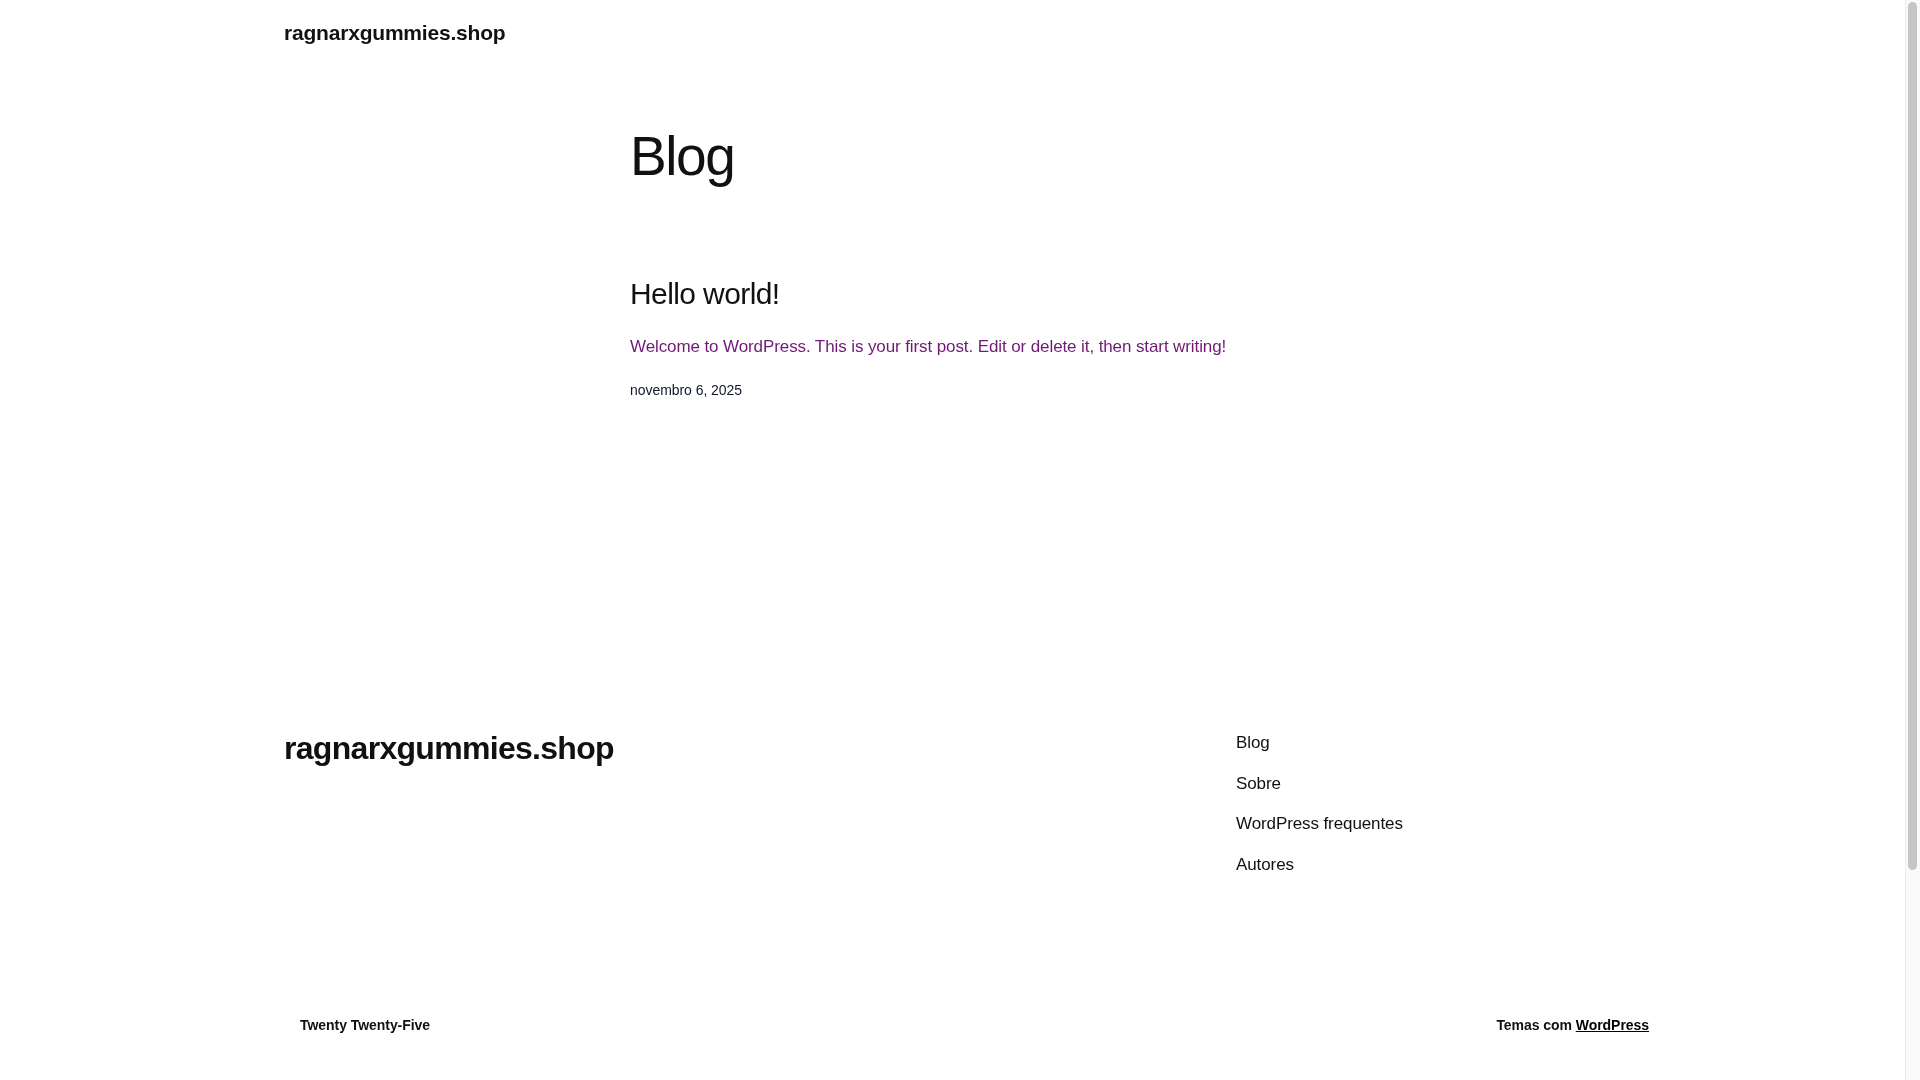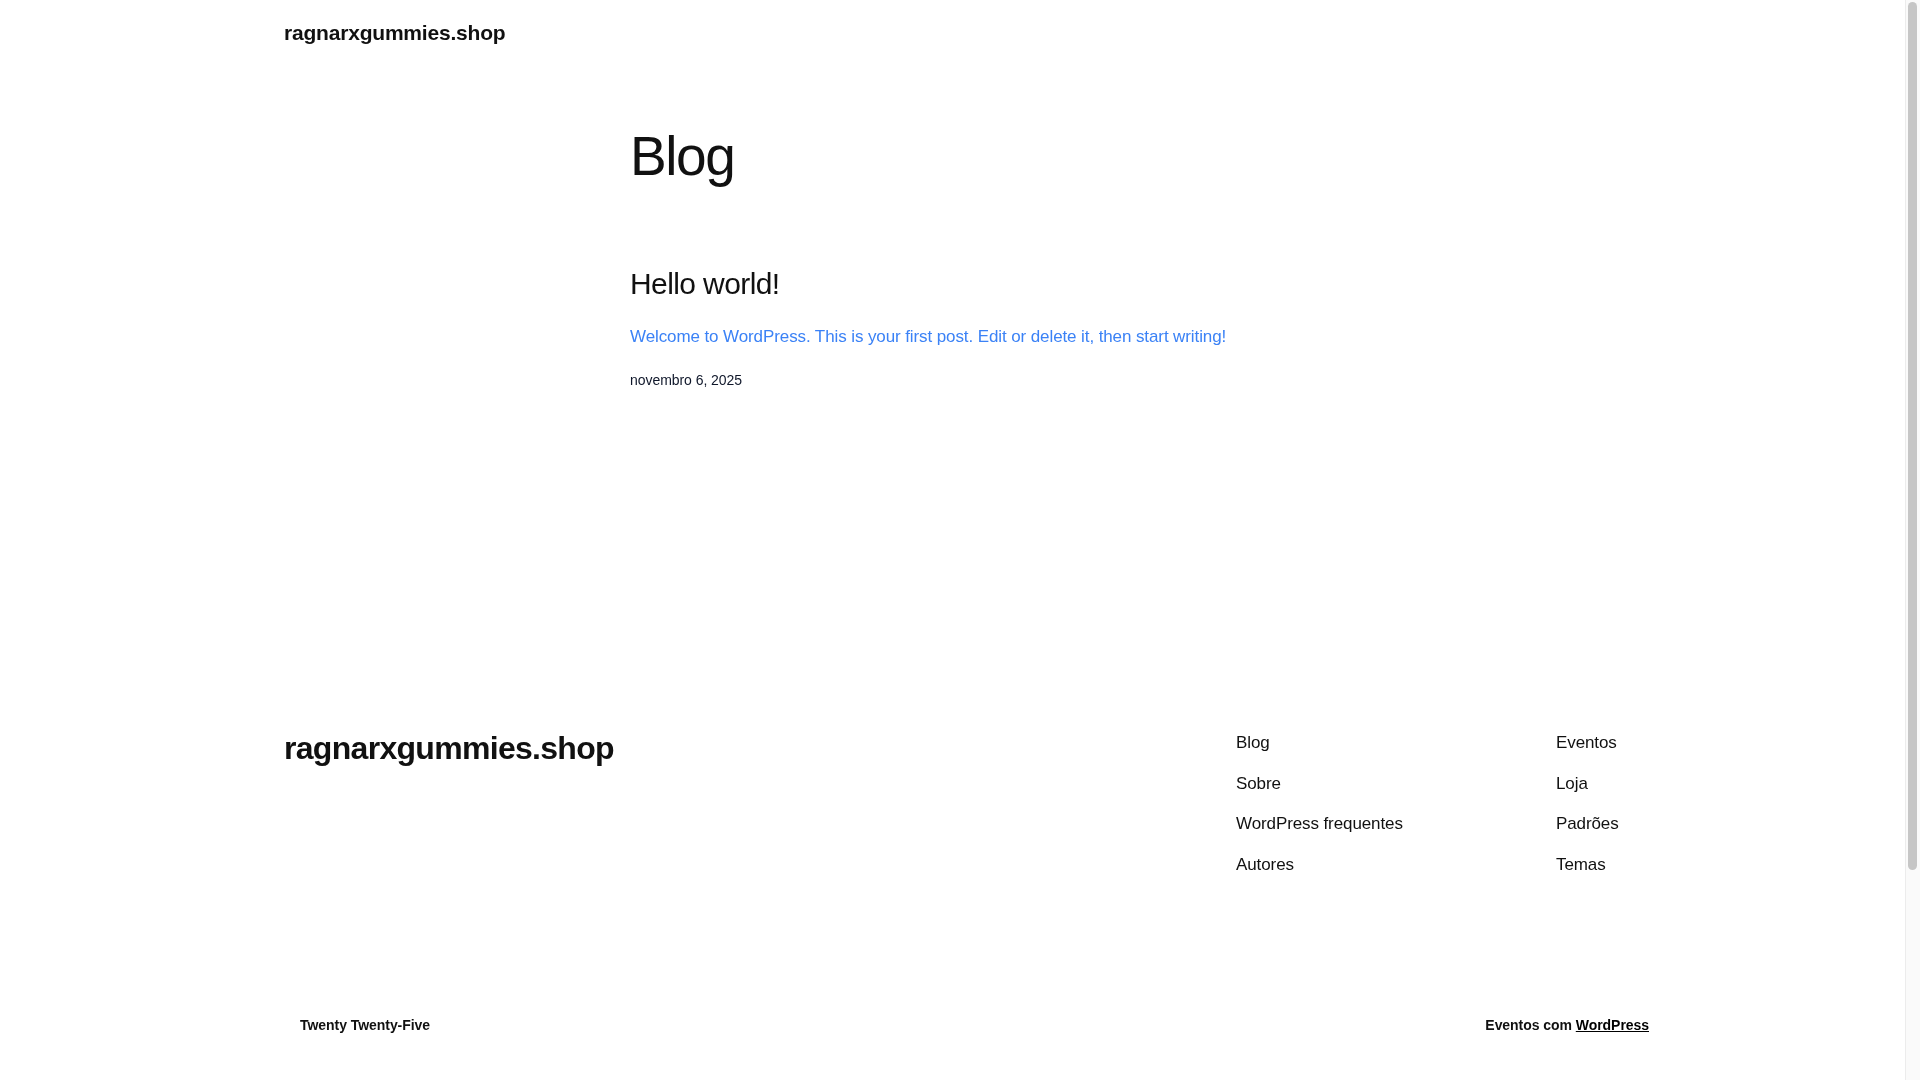--- a/index.html
+++ b/index.html
@@ -72,32 +72,32 @@
     width: 1000px;
   }
   .post-item {
     margin-bottom: 40px;
   }
   .post-title {
     font-size: 30px;
     font-weight: 400;
     letter-spacing: -0.6px;
     line-height: 1.2;
-    margin: 2px 0 22px 0;
+    margin: 12px 0 22px 0;
   }
   .post-title a {
     color: #111111;
     text-decoration: none;
   }
   .post-excerpt {
     font-size: 17px;
     font-weight: 400;
     line-height: 1.5;
     letter-spacing: -0.1px;
-    color: #3b82f6;
+    color: #701a75;
     margin: 0 0 22px 0;
   }
   .post-date {
     font-size: 14px;
     color: #0f172a;
     letter-spacing: -0.05px;
   }
 
   
   .site-footer {
@@ -215,31 +215,25 @@
   <footer class="site-footer">
     <a class="footer-brand" href="#">ragnarxgummies.shop</a>
 
     <nav class="footer-nav">
       <div class="footer-col">
         <a class="footer-link" href="#">Blog</a>
         <a class="footer-link" href="#">Sobre</a>
         <a class="footer-link" href="#">WordPress frequentes</a>
         <a class="footer-link" href="#">Autores</a>
       </div>
-      <div class="footer-col">
-        <a class="footer-link" href="#">Eventos</a>
-        <a class="footer-link" href="#">Loja</a>
-        <a class="footer-link" href="#">Padrões</a>
-        <a class="footer-link" href="#">Temas</a>
-      </div>
     </nav>
 
     <div class="footer-bottom">
       <span class="footer-theme">Twenty Twenty-Five</span>
-      <span class="footer-credit"><span>Eventos com </span><a href="#">WordPress</a></span>
+      <span class="footer-credit"><span>Temas com </span><a href="#">WordPress</a></span>
     </div>
   </footer>
 
   <div class="scrollbar-track">
     <div class="scrollbar-thumb"></div>
   </div>
 
 </div>
 
 </body></html>

